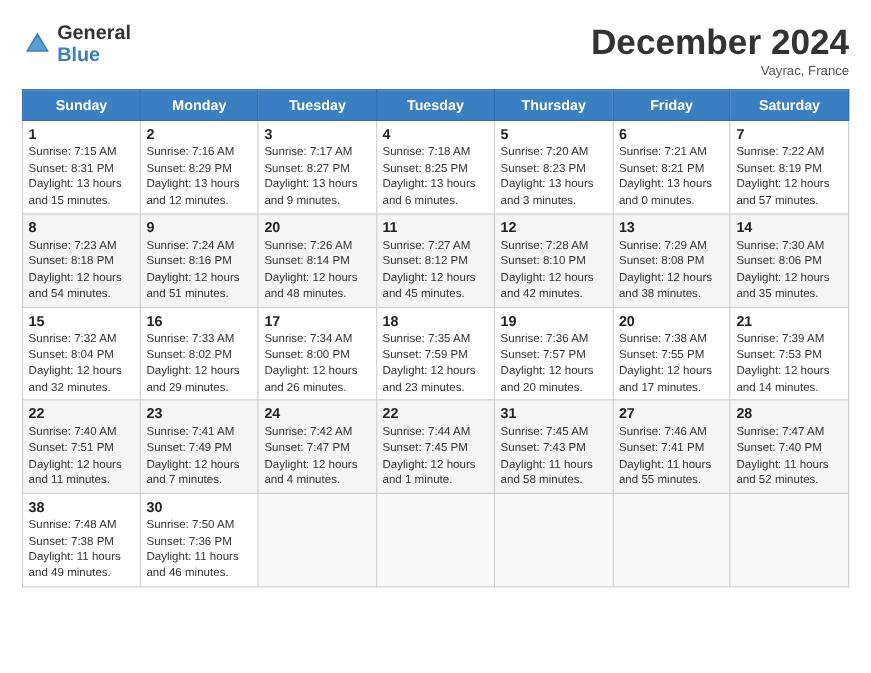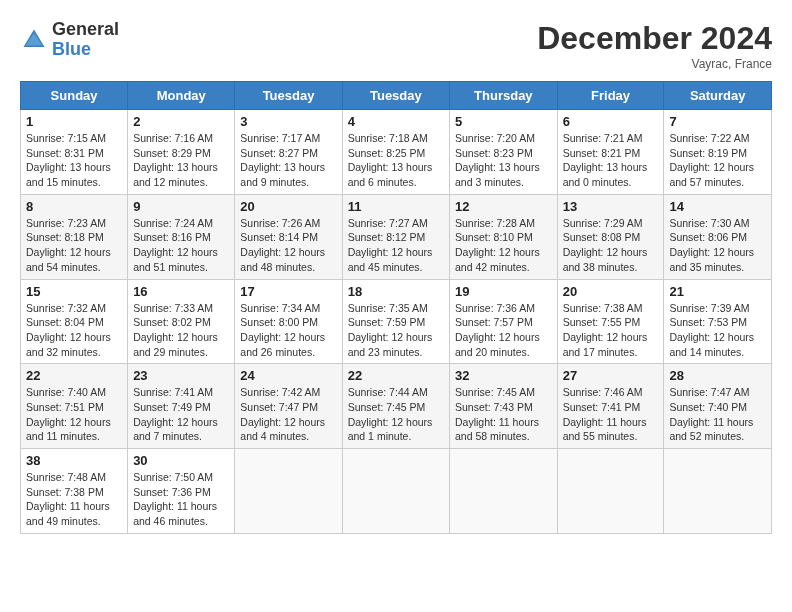--- a/index.html
+++ b/index.html
@@ -227,21 +227,21 @@
         </td>
         <td>
           <div class="day-number">24</div>
           <div class="day-info">Sunrise: 7:42 AM<br>Sunset: 7:47 PM<br>Daylight: 12 hours and 4 minutes.</div>
         </td>
         <td>
           <div class="day-number">22</div>
           <div class="day-info">Sunrise: 7:44 AM<br>Sunset: 7:45 PM<br>Daylight: 12 hours and 1 minute.</div>
         </td>
         <td>
-          <div class="day-number">32</div>
+          <div class="day-number">31</div>
           <div class="day-info">Sunrise: 7:45 AM<br>Sunset: 7:43 PM<br>Daylight: 11 hours and 58 minutes.</div>
         </td>
         <td>
           <div class="day-number">27</div>
           <div class="day-info">Sunrise: 7:46 AM<br>Sunset: 7:41 PM<br>Daylight: 11 hours and 55 minutes.</div>
         </td>
         <td>
           <div class="day-number">28</div>
           <div class="day-info">Sunrise: 7:47 AM<br>Sunset: 7:40 PM<br>Daylight: 11 hours and 52 minutes.</div>
         </td>

